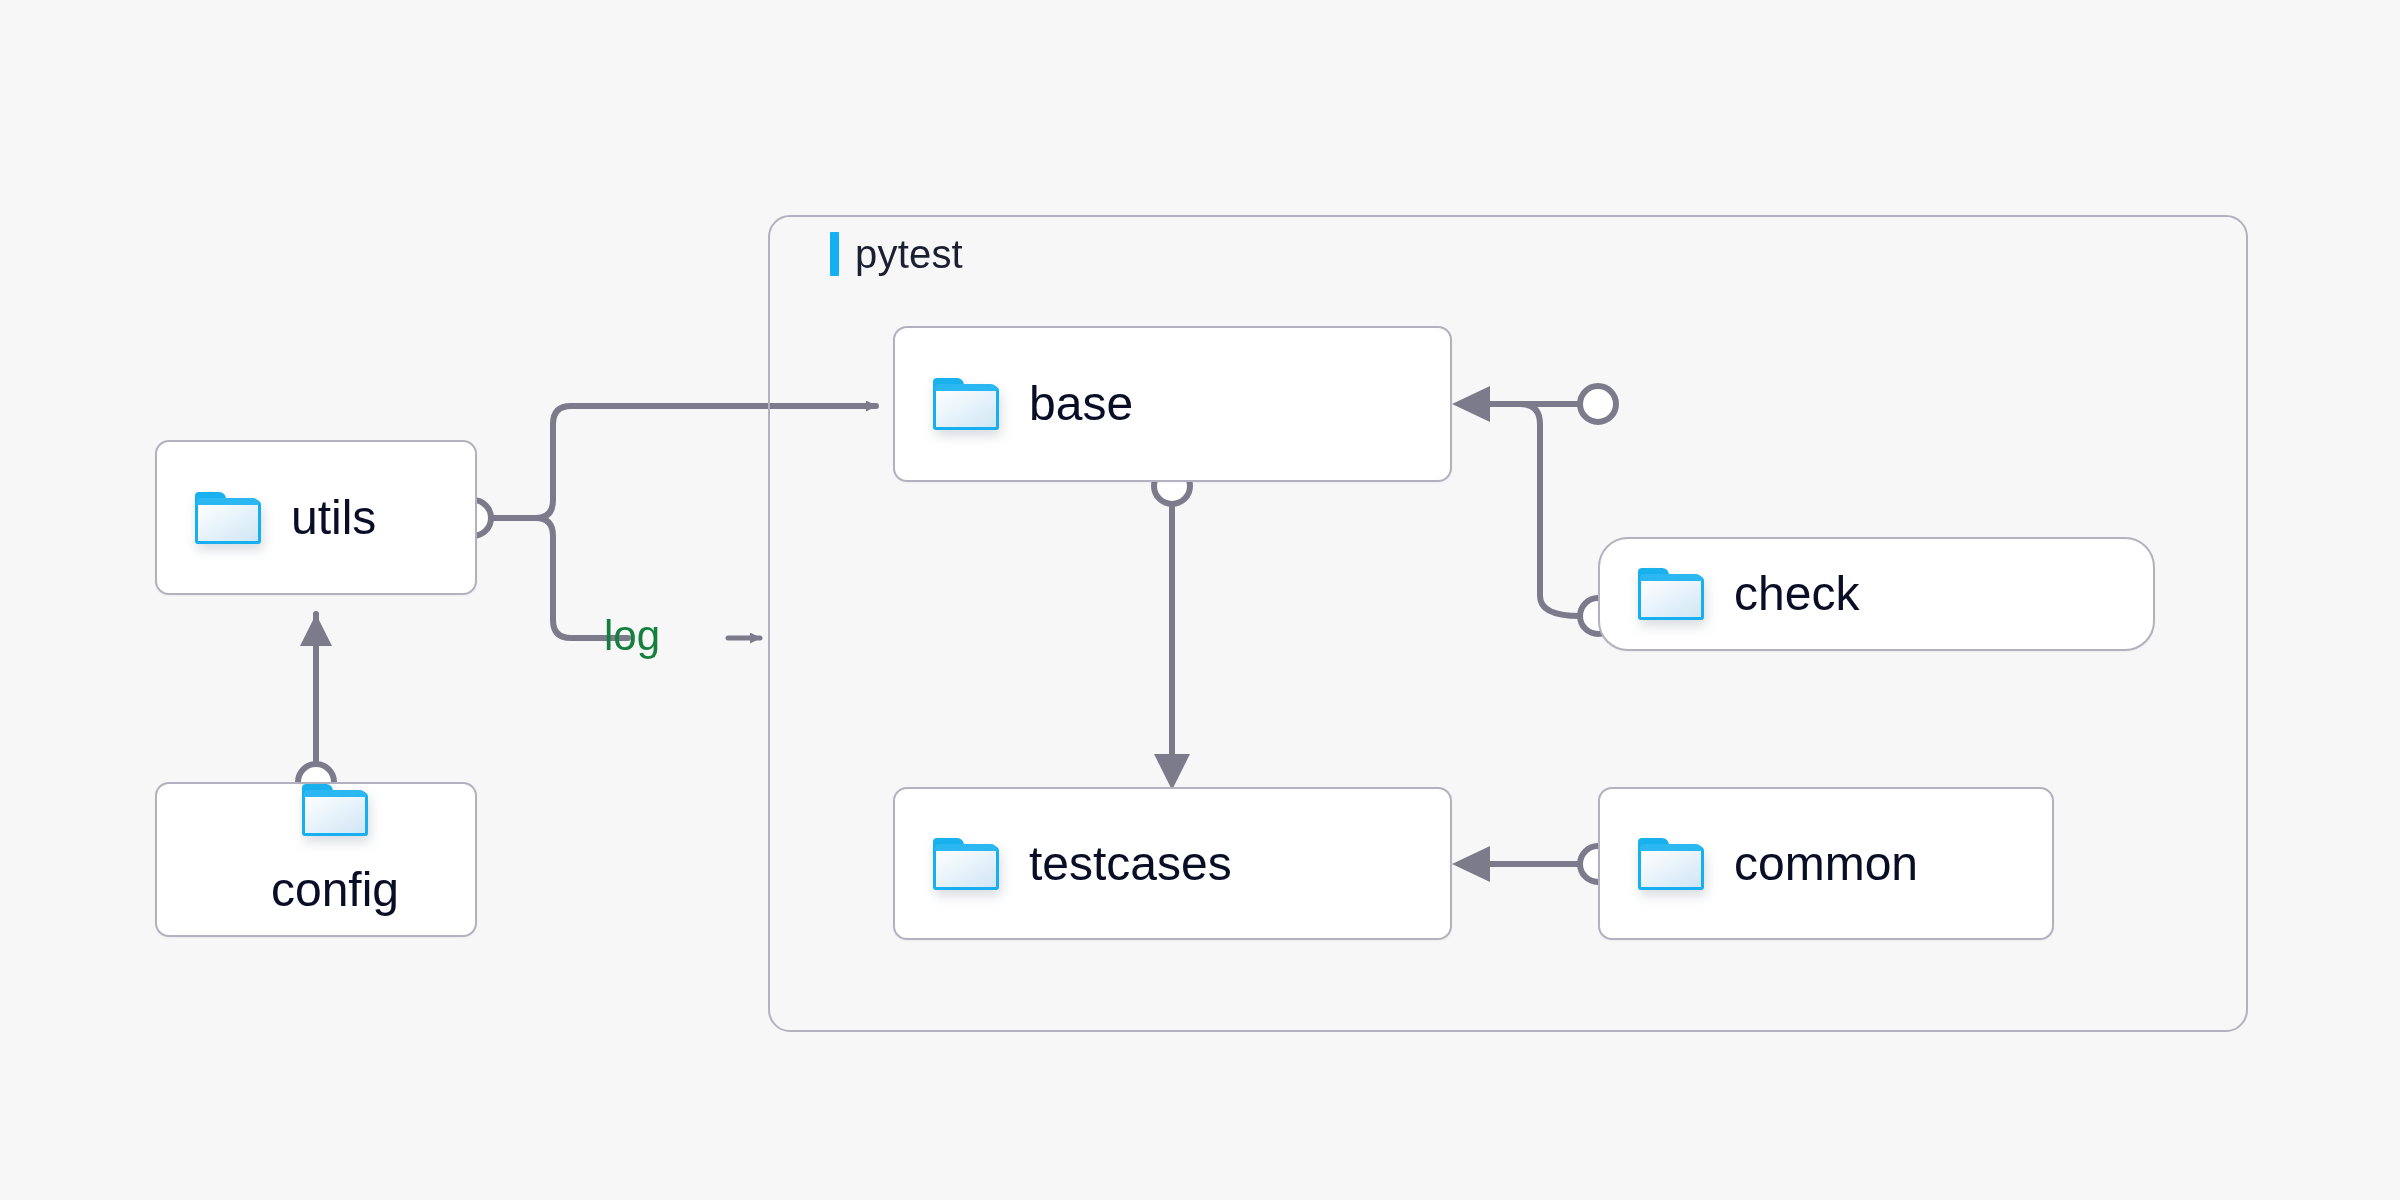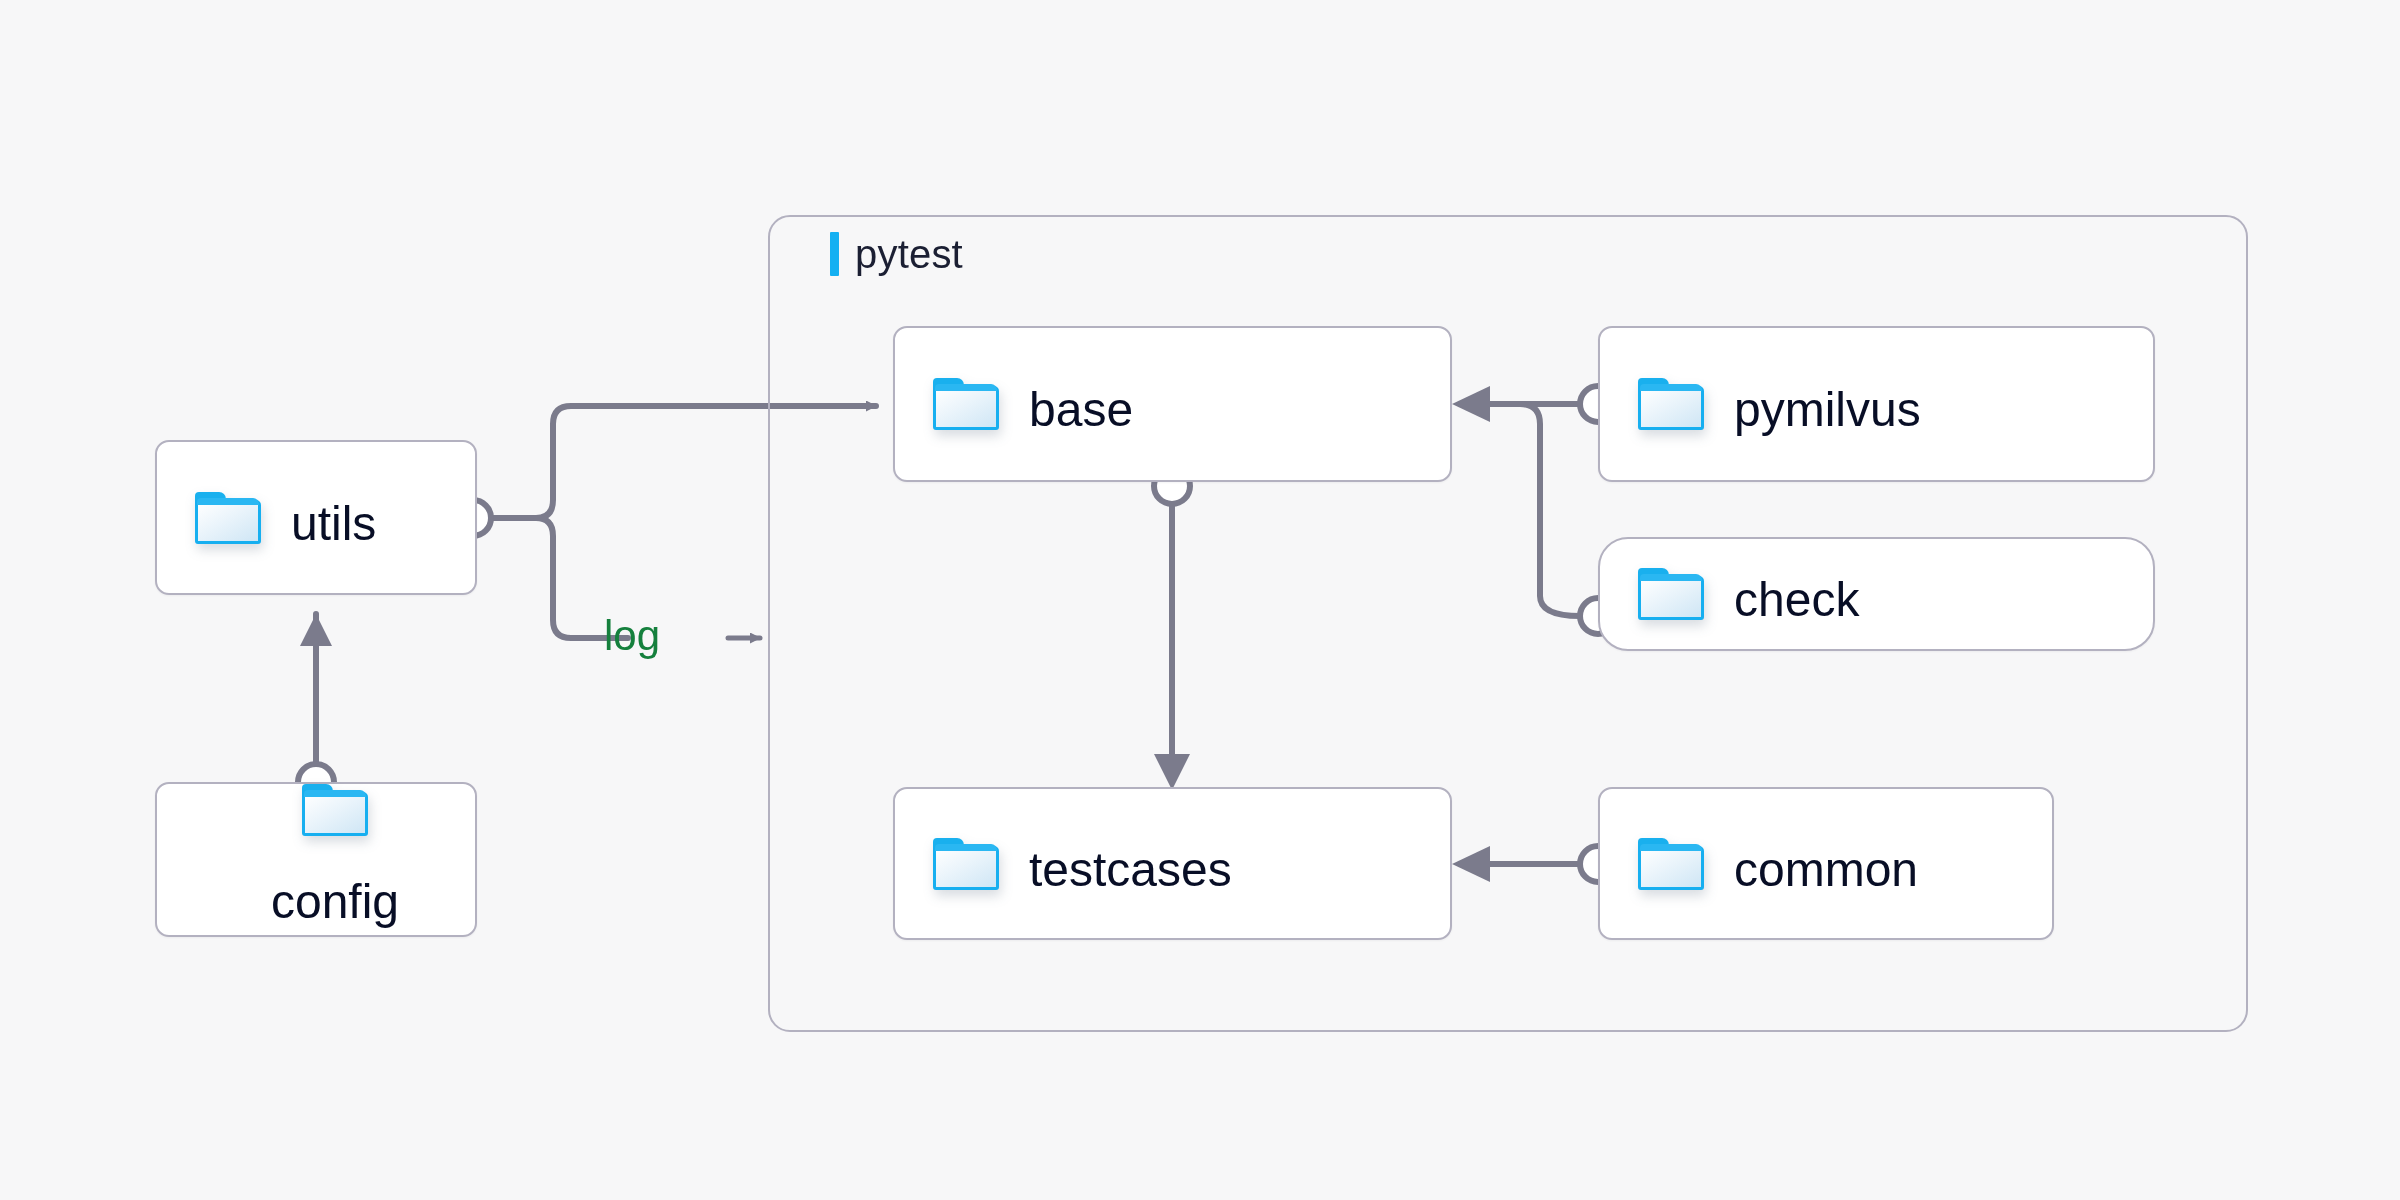--- a/index.html
+++ b/index.html
@@ -52,21 +52,20 @@
     padding-left:38px;
     gap:30px;
     box-shadow:0 1px 2px rgba(30,30,50,.05);
   }
   .node-label{
     font-size:48px;
     color:#080e26;
     letter-spacing:0px;
     line-height:1;
     white-space:nowrap;
-    margin-top:12px;
   }
 
   
   .folder{
     position:relative;
     width:66px;height:52px;
     flex:0 0 auto;
     filter:drop-shadow(2px 6px 6px rgba(40,60,90,.18));
   }
   .folder .tab{
@@ -215,28 +214,20 @@
 
     <div class="node" style="left:893px;top:787px;width:559px;height:153px;">
       <span class="folder">
         <span class="tab"></span>
           <span class="body"></span>
           <span class="lip"></span>
       </span>
       <span class="node-label">testcases</span>
     </div>
 
-    <div class="node" style="left:1598px;top:326px;width:557px;height:156px;">
-      <span class="folder">
-        <span class="tab"></span>
-          <span class="body"></span>
-          <span class="lip"></span>
-      </span>
-      <span class="node-label">pymilvus</span>
-    </div>
 
     <div class="node" style="left:1598px;top:537px;width:557px;height:114px;border-radius:30px;">
       <span class="folder">
         <span class="tab"></span>
           <span class="body"></span>
           <span class="lip"></span>
       </span>
       <span class="node-label">check</span>
     </div>
 

